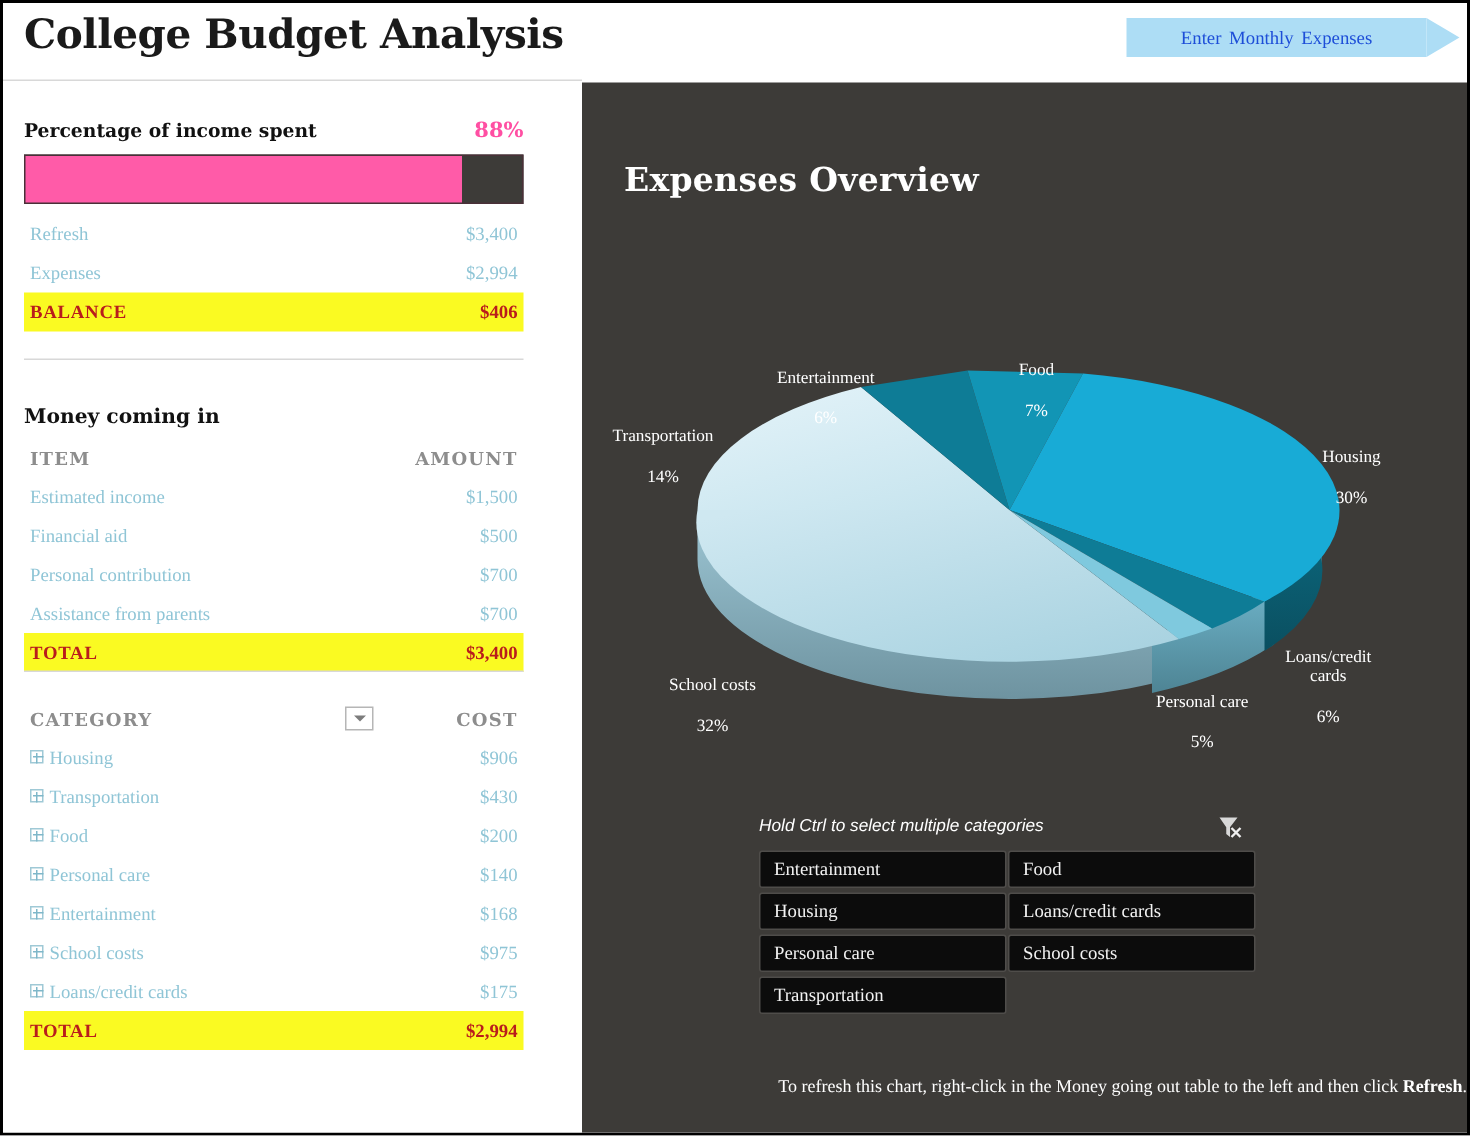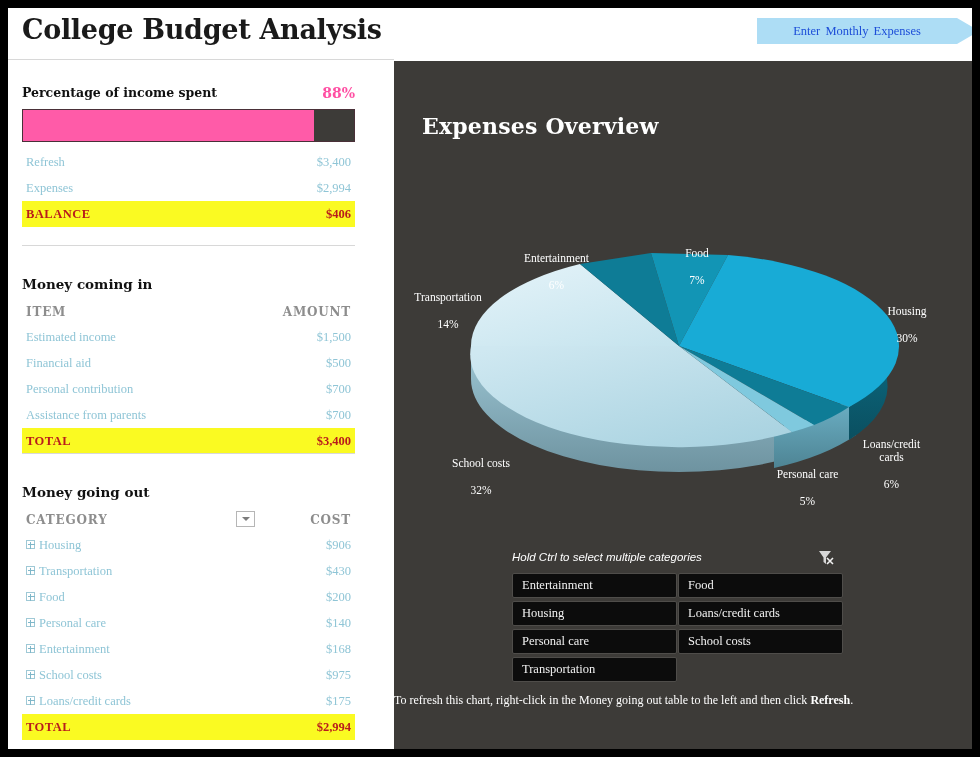--- a/index.html
+++ b/index.html
@@ -6,21 +6,21 @@
   html, body {
     width: 980px; height: 757px;
     background: #ffffff;
     font-family: "Liberation Serif", serif;
     overflow: hidden;
   }
   #page {
     position: relative;
     width: 980px; height: 757px;
     background: #ffffff;
-    border: 8px solid #000000;
+    border: 2px solid #000000;
     overflow: hidden;
   }
 
   
   #header {
     position: absolute; left: 0; top: 0;
     width: 976px; height: 51px;
     background: #ffffff;
   }
   #page-title {
@@ -266,23 +266,23 @@
   }
   .slicer-btn span {
     position: absolute; left: 9px; top: 0;
     line-height: 23px;
     font-family: "Liberation Serif", serif;
     font-size: 12.5px;
     color: #f2f2f2;
     white-space: nowrap;
   }
   #footer-note {
-    position: absolute; left: 0; top: 632px;
+    position: absolute; left: 0; top: 662px;
     width: 590px;
-    text-align: left;
+    text-align: right;
     font-family: "Liberation Serif", serif;
     font-size: 12px;
     color: #ffffff;
   }
   #footer-note b { font-weight: bold; }
 </style>
 </head>
 <body>
 
 <div id="page">
@@ -348,21 +348,20 @@
       </div>
       <div class="kv-row total">
         <span class="k">TOTAL</span>
         <span class="v">$3,400</span>
       </div>
     </div>
 
     <div class="card-sep" style="top:393px;"></div>
 
     <div class="card" style="top:406px;">
-      <div class="card-heading">Money going out</div>
       <div style="height:8px;"></div>
       <div class="tbl-head">
         <span class="th left">CATEGORY</span>
         <div id="filter-dropdown">
           <span class="caret"></span>
         </div>
         <span class="th right">COST</span>
       </div>
       <div class="cat-row">
         <span class="expander"></span>

